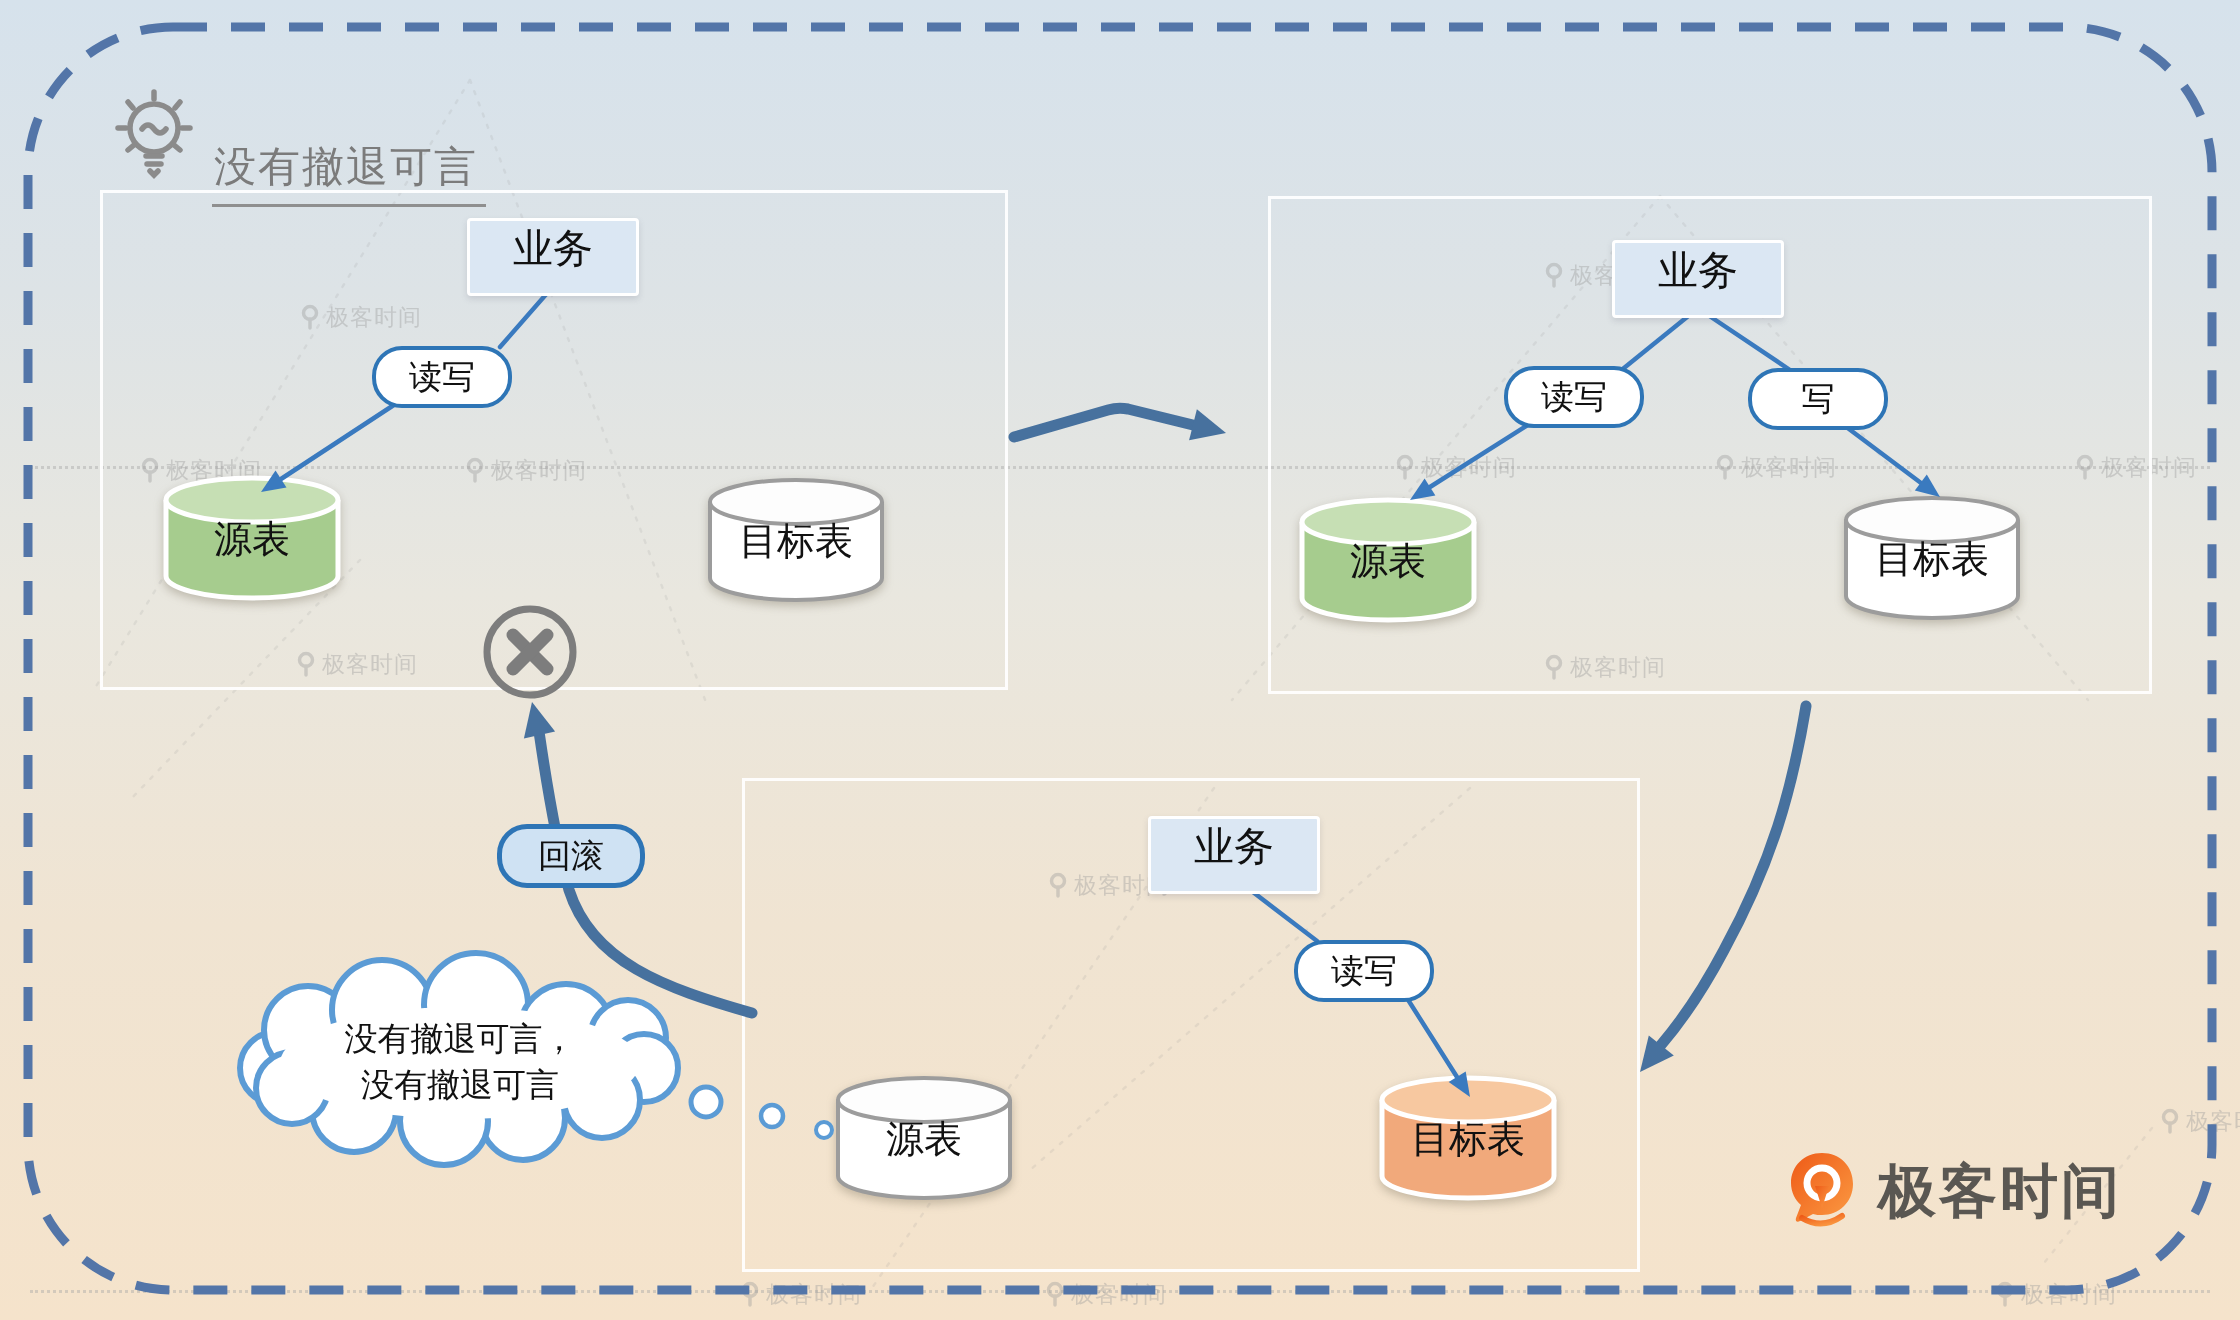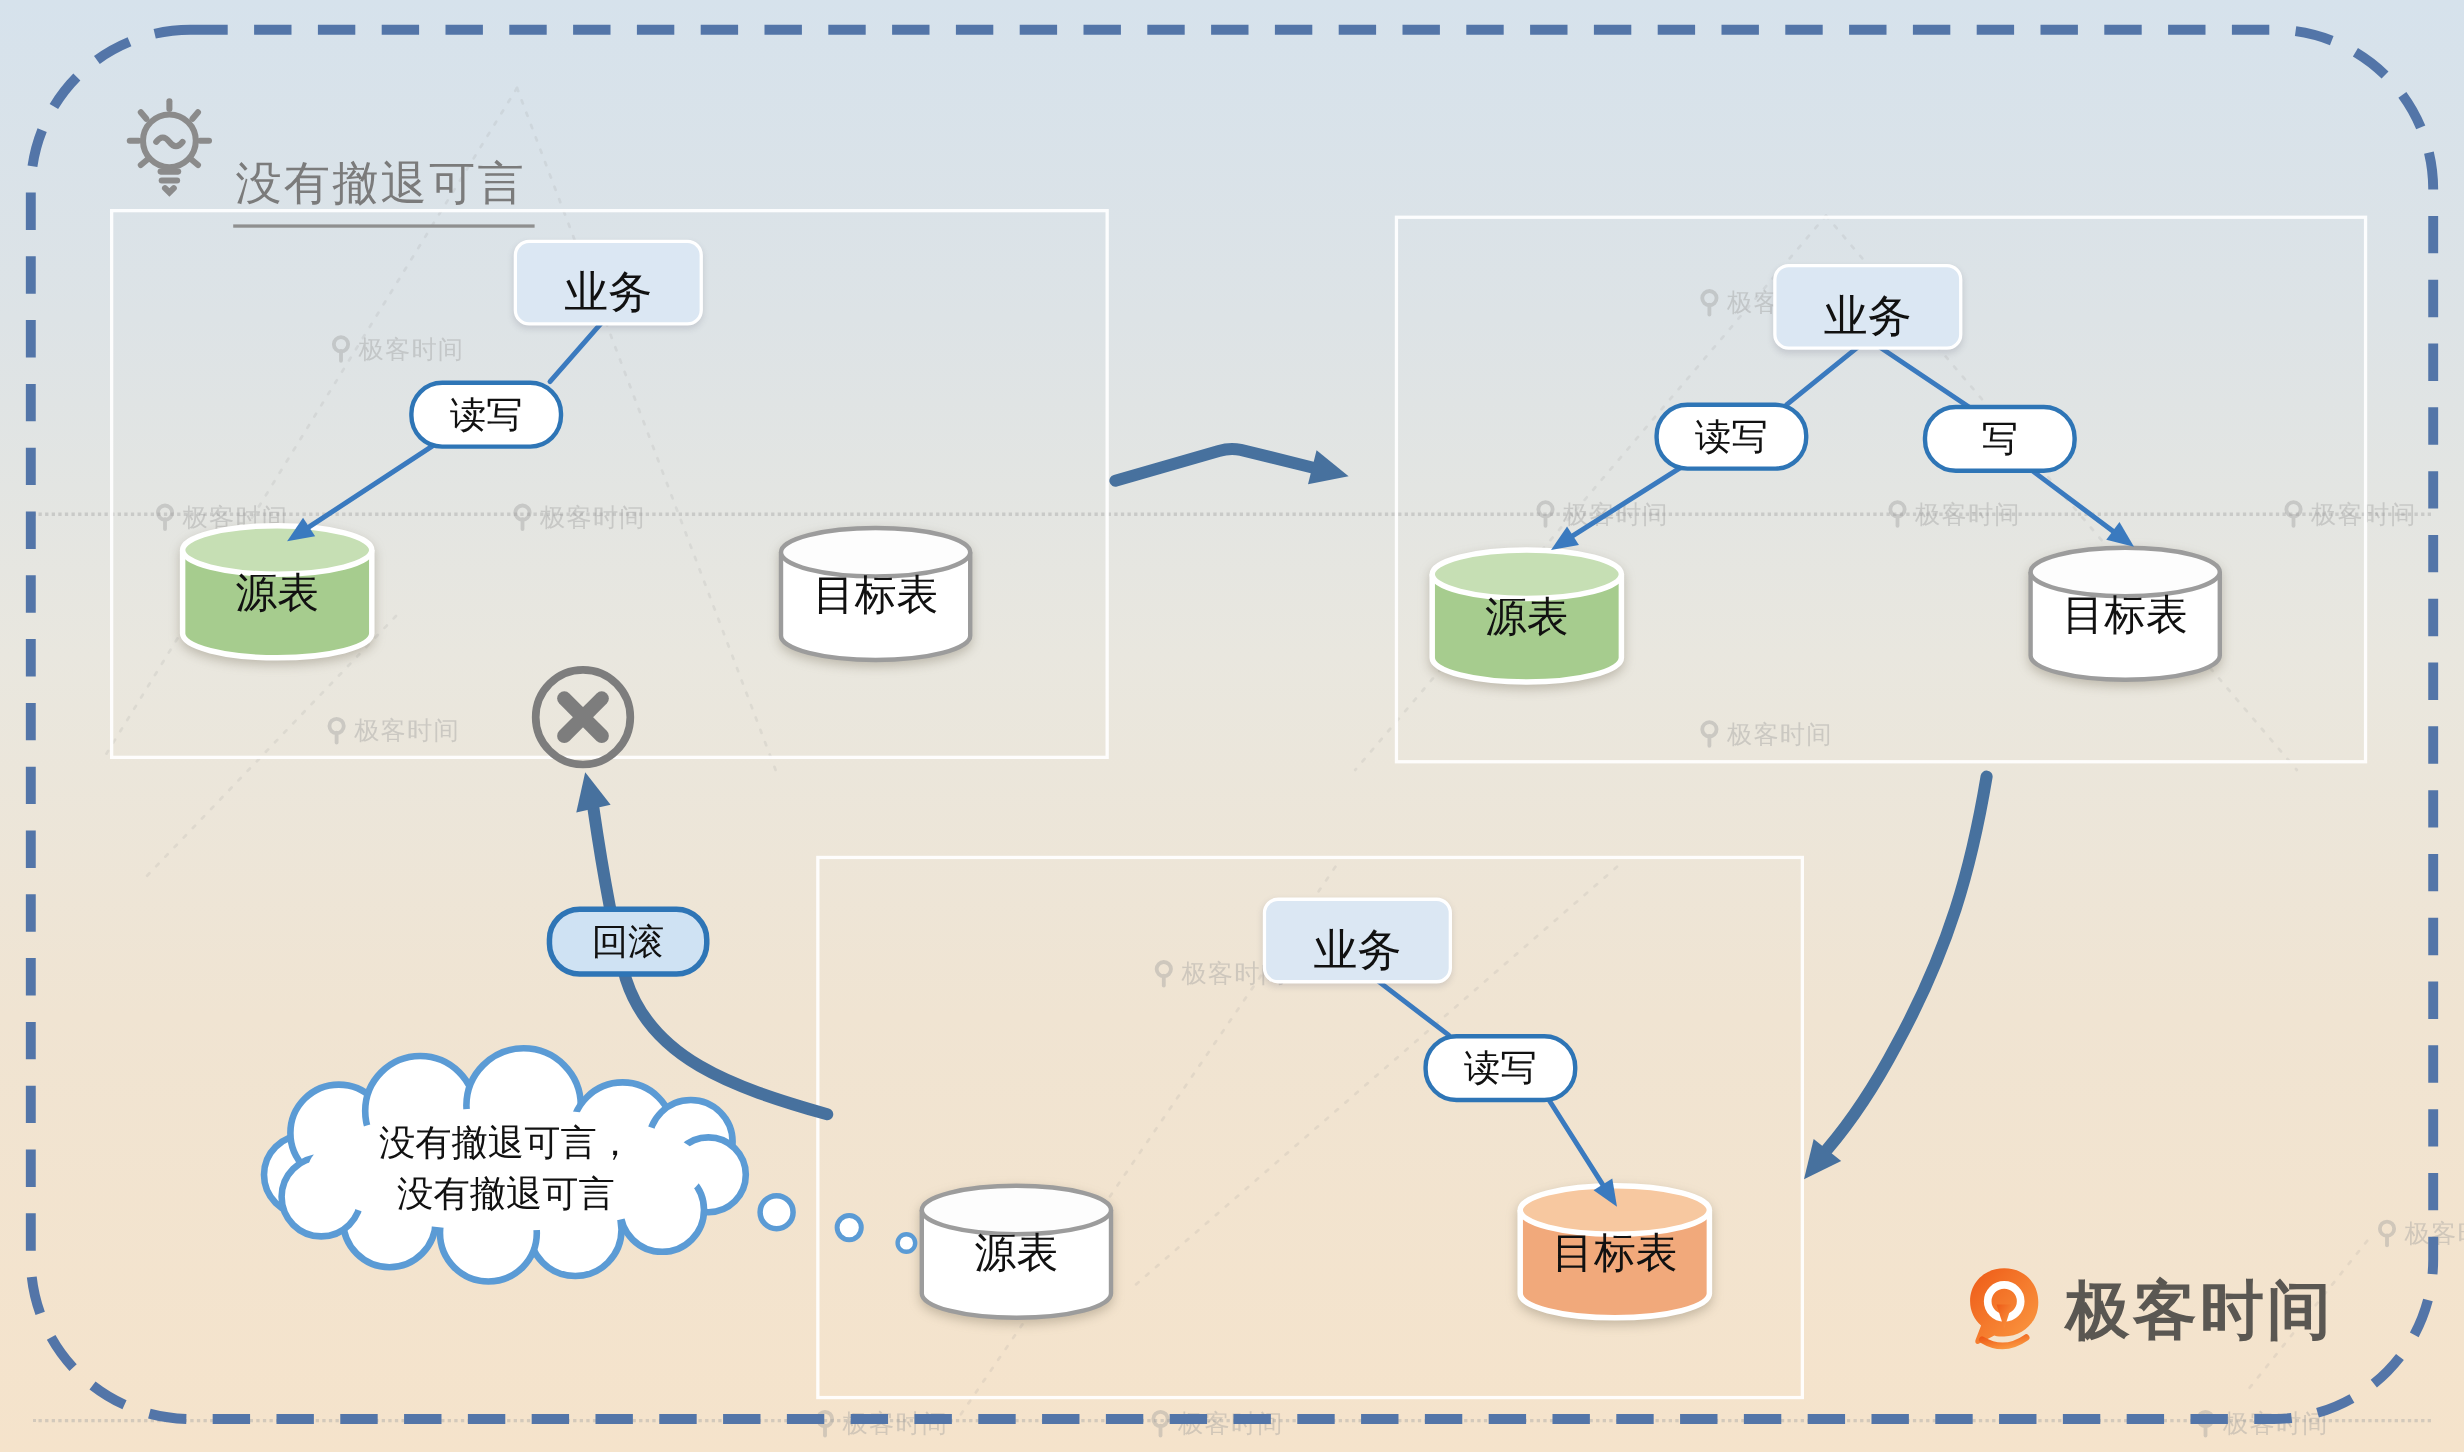--- a/index.html
+++ b/index.html
@@ -12,21 +12,21 @@
   svg{display:block;overflow:visible;}
   
   .dotrow{position:absolute;height:0;border-top:3px dotted rgba(165,165,165,.42);}
   
   .wm{position:absolute;display:flex;align-items:center;gap:6px;color:#9a9a9a;opacity:.38;
       font-size:23px;letter-spacing:1px;white-space:nowrap;}
   
   .panel{position:absolute;border:3px solid rgba(255,255,255,.92);}
   
   .biz{position:absolute;width:166px;height:72px;background:#dbe7f3;border:3px solid #ffffff;
-       border-radius:14px;display:flex;align-items:flex-end;justify-content:center;
+       border-radius:4px;display:flex;align-items:flex-start;justify-content:center;
        font-size:40px;color:#111;box-shadow:0 3px 6px rgba(90,90,110,.18);}
   
   .pill{position:absolute;width:132px;height:54px;background:#ffffff;border:4px solid #2e75b6;
         border-radius:30px;display:flex;align-items:center;justify-content:center;
         font-size:33px;color:#111;}
   .pill.rollback{width:138px;background:#cfe2f3;border-width:5px;}
   
   .cyl{position:absolute;width:184px;height:130px;}
   .cyl .lbl{position:absolute;left:0;top:40px;width:100%;text-align:center;font-size:38px;color:#111;}
   .cyl svg{filter:drop-shadow(0 4px 5px rgba(110,100,80,.35));}

